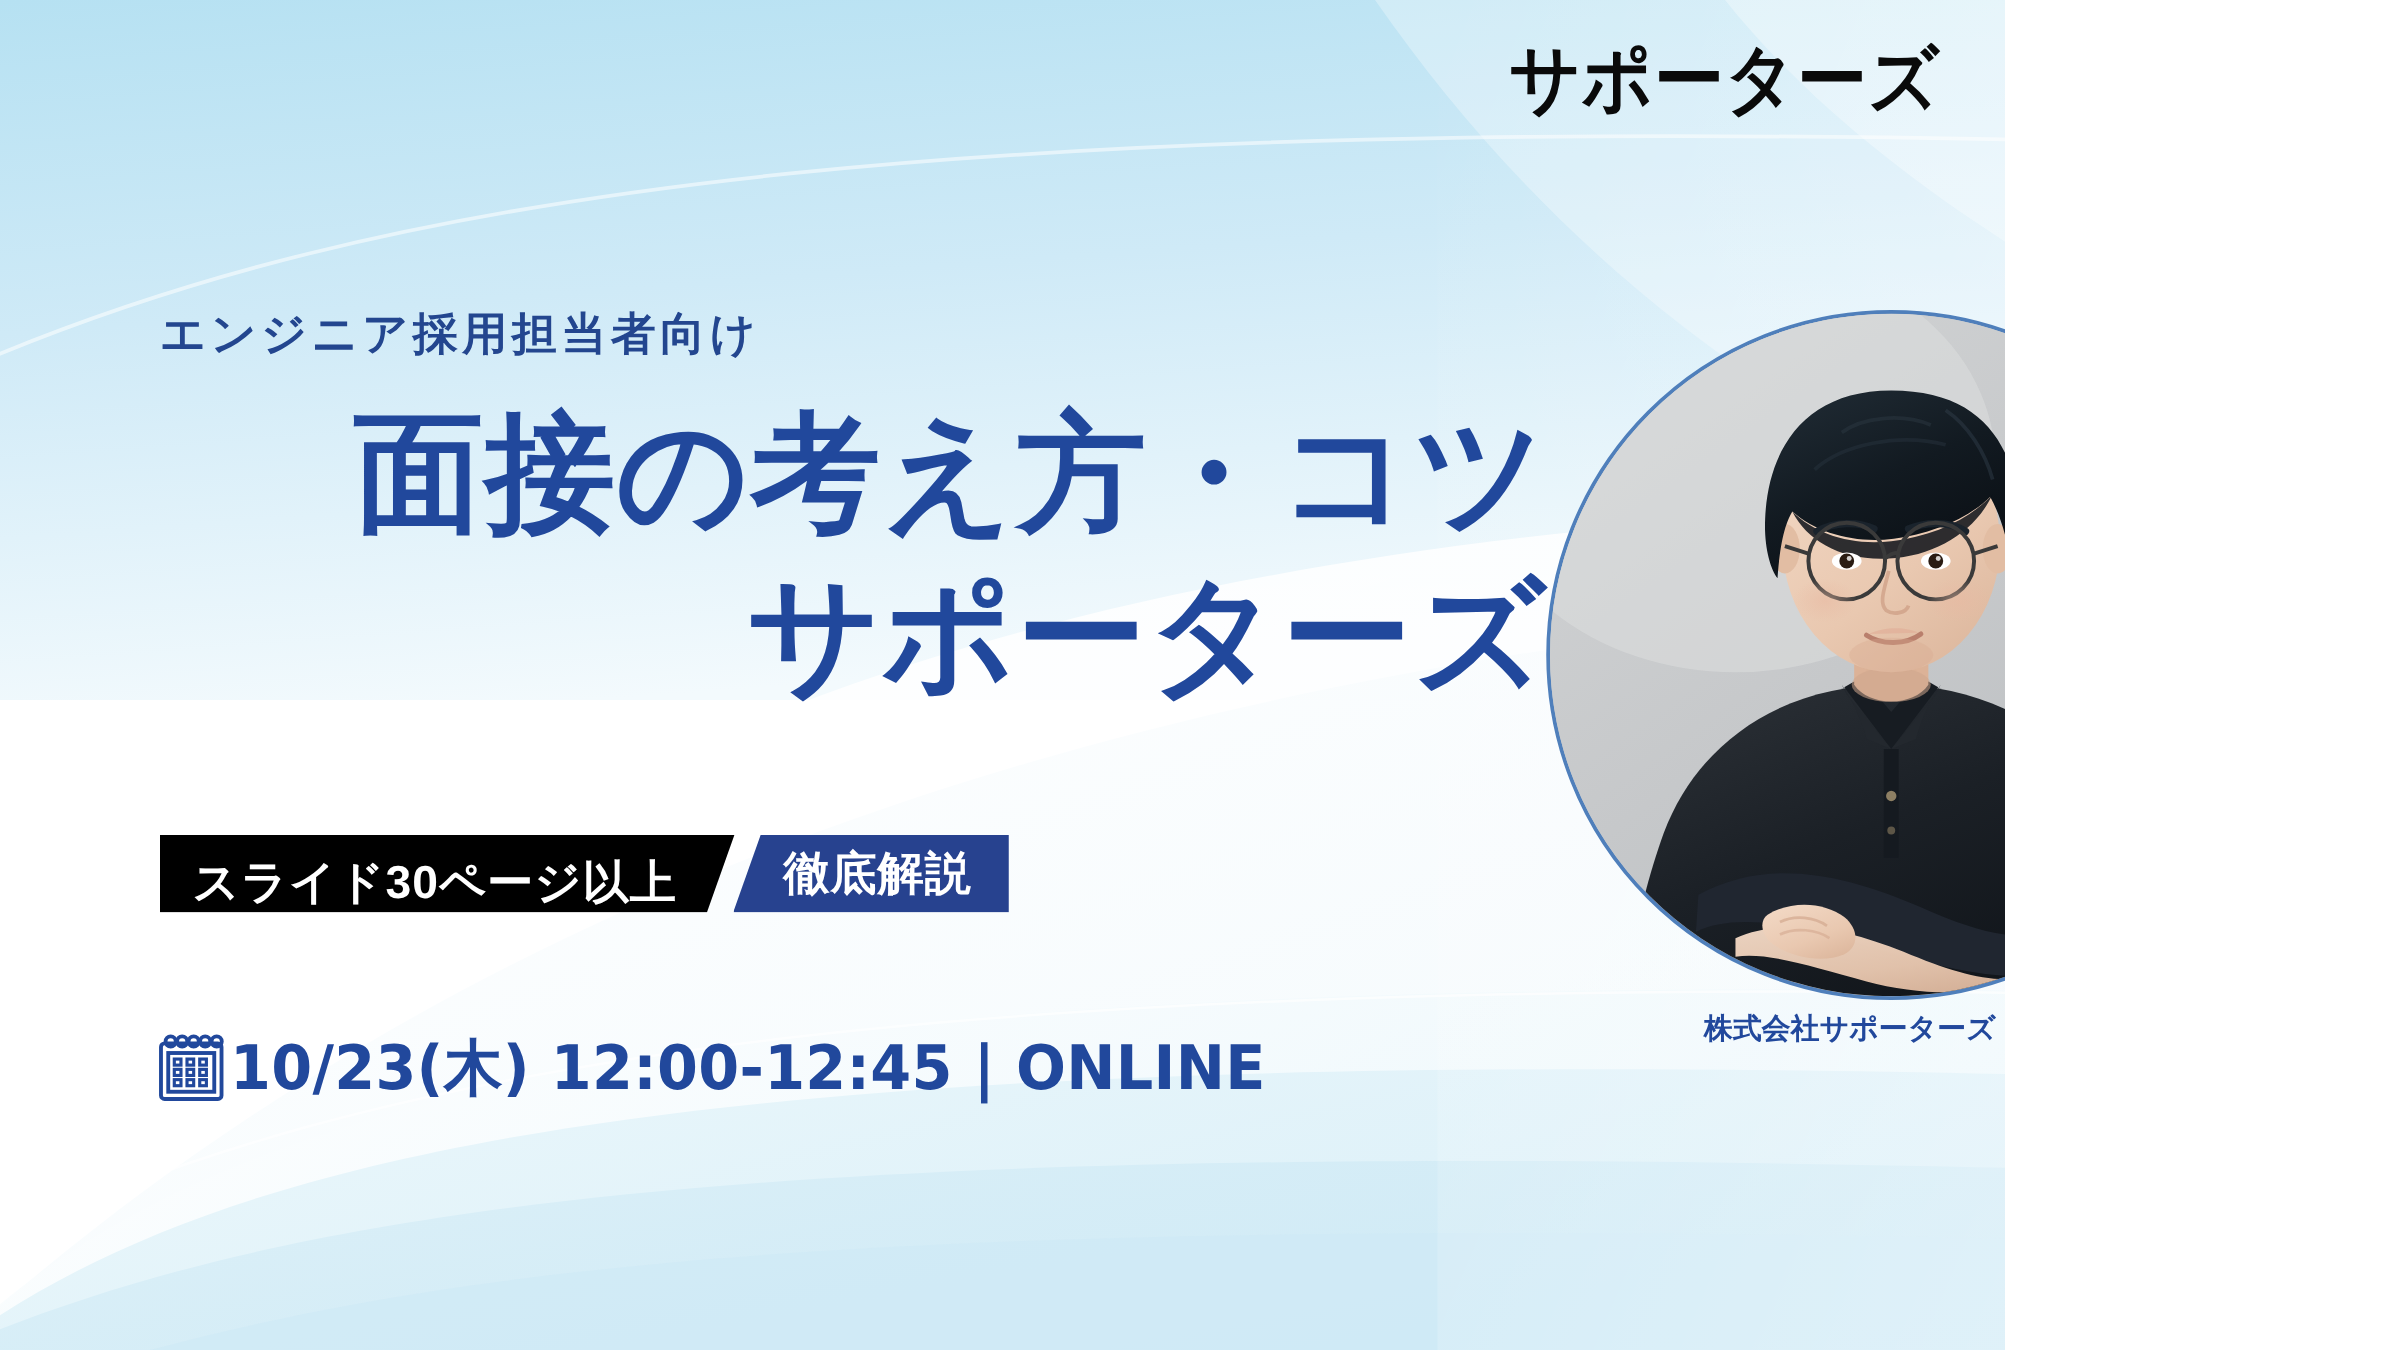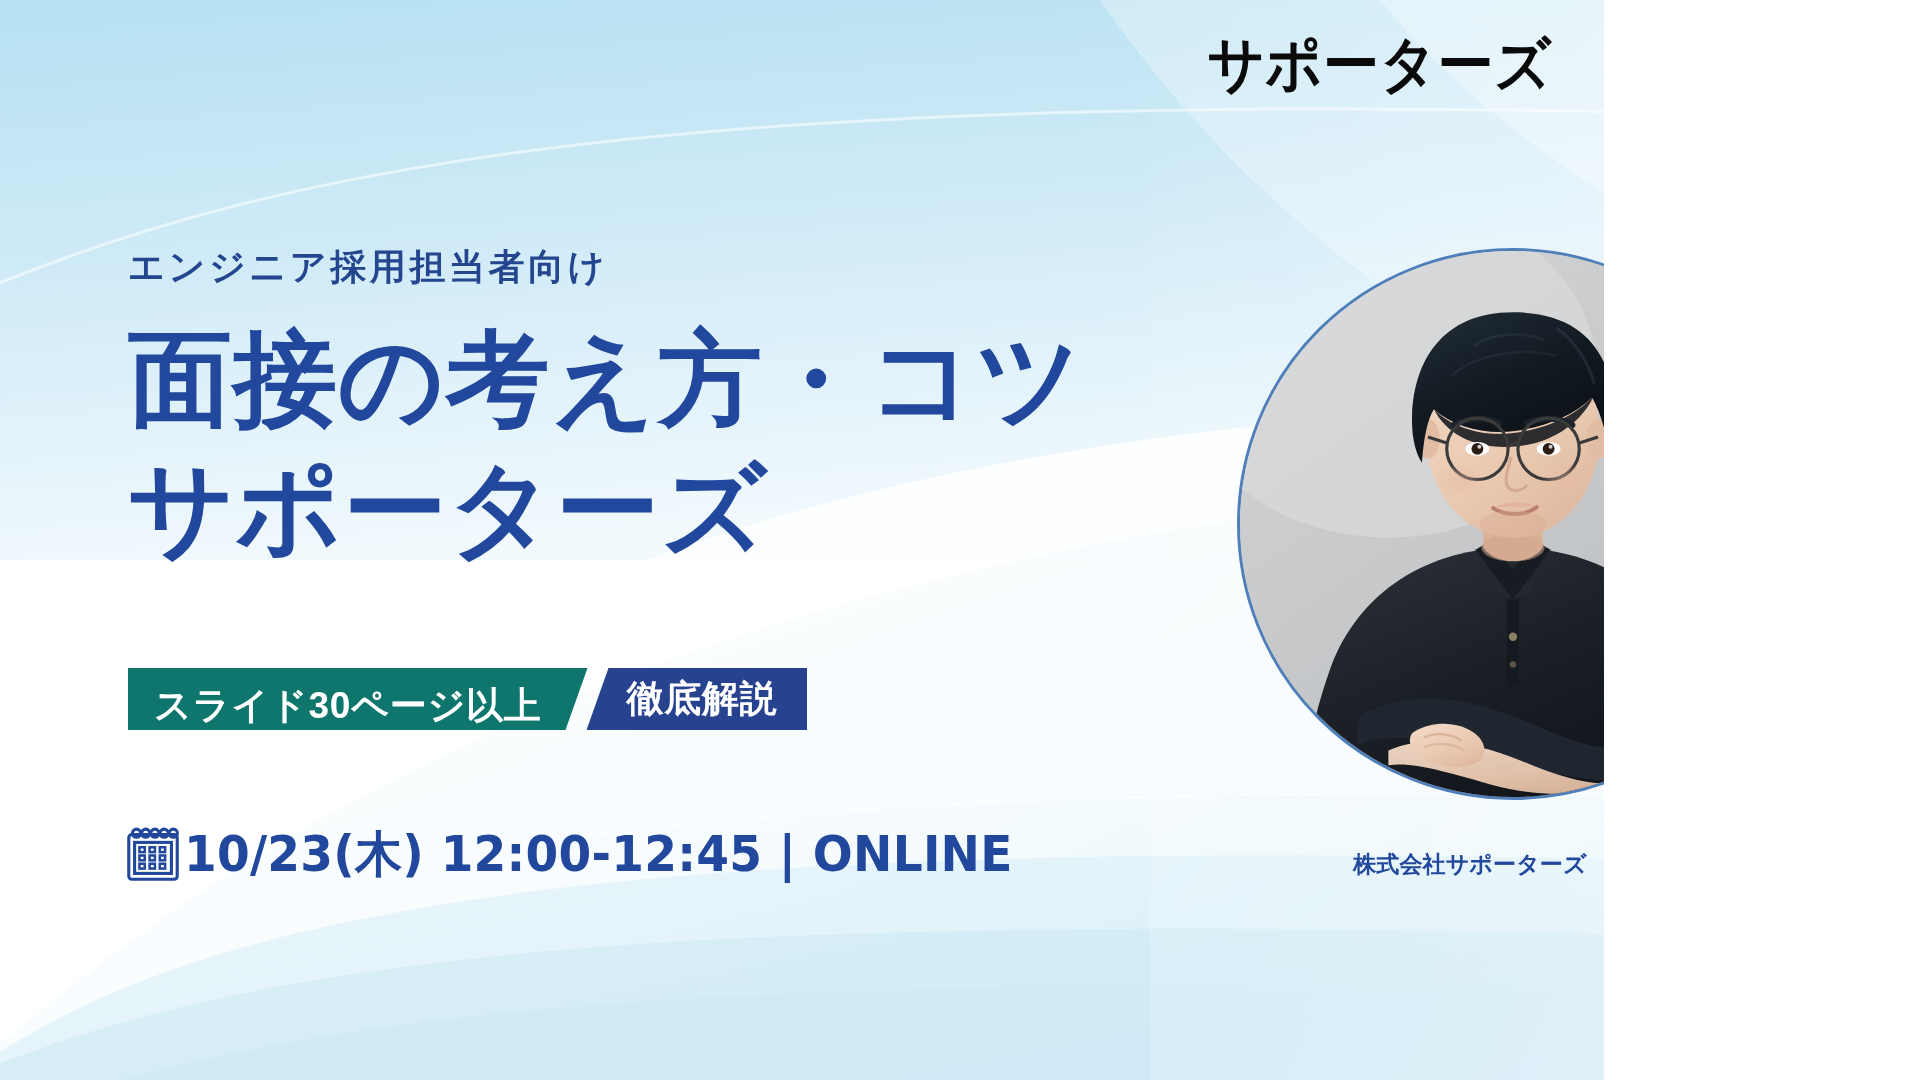--- a/index.html
+++ b/index.html
@@ -46,20 +46,21 @@
     white-space:nowrap;
   }
 
   .headline {
     font-size:104px;
     font-weight:bold;
     color:#21489c;
     line-height:1.28;
     letter-spacing:0.01em;
     white-space:nowrap;
+    text-align:right;
   }
   #headline-1 { margin-top:26px; }
   #headline-2 { margin-top:-4px; }
 
   
   #badge-bar {
     position:absolute;
     left:128px; top:668px;
     height:62px;
     display:flex;
@@ -68,21 +69,21 @@
   }
   .badge-seg {
     display:flex; align-items:center; justify-content:center;
     color:#ffffff;
     font-weight:bold;
     font-size:37px;
     letter-spacing:0.02em;
     white-space:nowrap;
   }
   #badge-primary {
-    background:#0f766e;
+    background:#000000;
     padding:13px 24px 0 26px;
     padding-right:46px;
     clip-path:polygon(0 0, 100% 0, calc(100% - 22px) 100%, 0 100%);
     margin-right:-1px;
   }
   #badge-secondary {
     background:#27428f;
     padding:0 30px 0 40px;
     clip-path:polygon(22px 0, 100% 0, 100% 100%, 0 100%);
     font-family:Liberation Mono, monospace;
@@ -115,26 +116,26 @@
     border-radius:50%;
     overflow:hidden;
     border:3px solid #4f7fbb;
     background:#c8cacb;
   }
   #portrait svg { display:block; width:100%; height:100%; }
 
   
   #speaker {
     position:absolute;
-    left:1180px; top:822px;
+    left:1180px; top:780px;
     width:700px;
     display:flex;
     align-items:center;
     justify-content:flex-end;
-    gap:22px;
+    gap:12px;
   }
   #speaker-affil {
     text-align:right;
     color:#21489c;
     font-weight:bold;
     font-size:23px;
     line-height:1.42;
     letter-spacing:0.005em;
     white-space:nowrap;
   }

